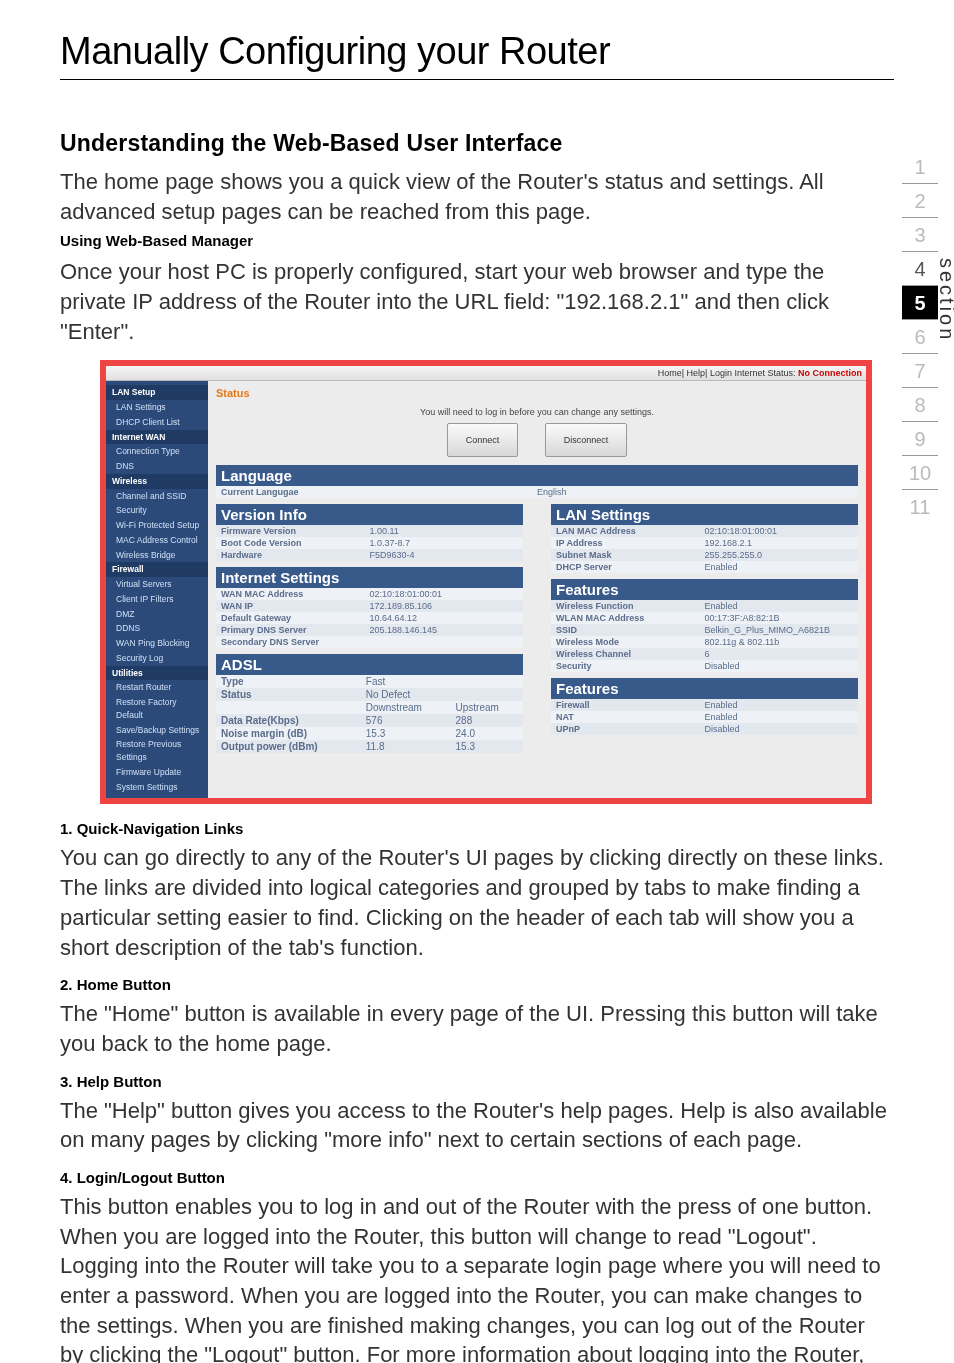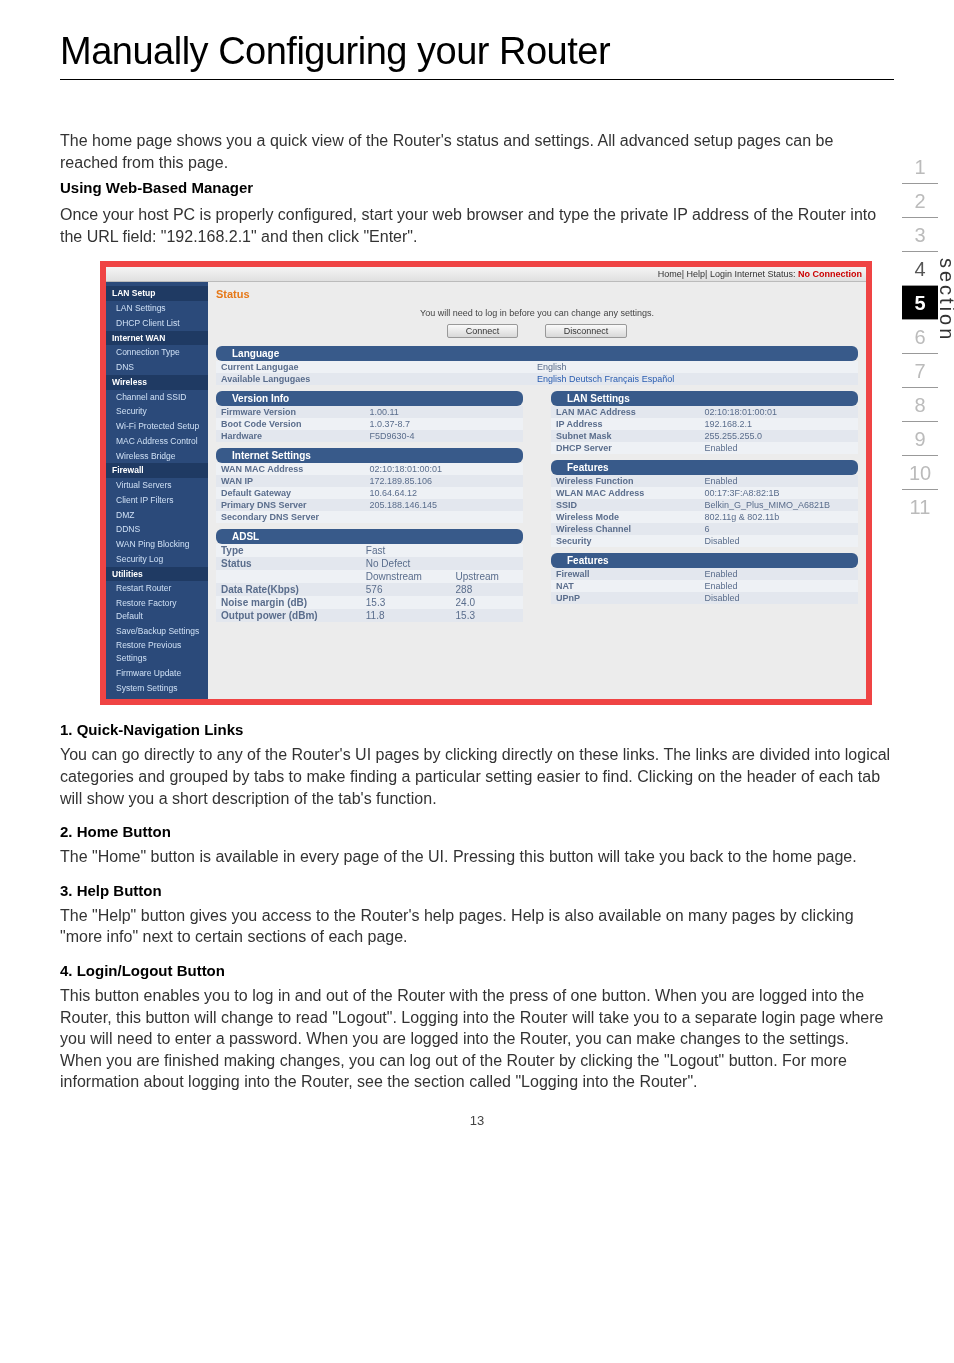--- a/index.html
+++ b/index.html
@@ -29,21 +29,21 @@
   }
   h2.sub-title {
     font-size: 23px;
     font-weight: bold;
     margin: 0 0 10px 0;
     font-family: "Arial Narrow", Arial, sans-serif;
     font-stretch: condensed;
     letter-spacing: 0.2px;
   }
   .body-text {
-    font-size: 16px;
+    font-size: 22px;
     line-height: 1.35;
     margin: 0 0 6px 0;
     color: #333;
   }
   .bold-head {
     font-weight: bold;
     font-size: 15px;
     margin: 0 0 8px 0;
     color: #000;
   }
@@ -122,27 +122,27 @@
     flex: 1;
     background: #ececec;
     padding: 6px 8px;
     color: #5a6d8c;
   }
   .status-title { color:#e67817; font-weight:bold; font-size:11px; margin-bottom:8px;}
   .hint { font-size:9px; color:#444; margin-bottom:6px; text-align:center;}
   .btnrow { text-align:center; margin-bottom:8px;}
   .mini-btn {
     display:inline-block; background:linear-gradient(#fafafa,#d8d8d8);
-    border:1px solid #999; padding:1px 18px; font-size:9px; color:#333; margin:0 12px;
+    border:1px solid #999; padding:11px 18px; font-size:9px; color:#333; margin:0 12px;
     border-radius:2px;
   }
   .cols { display:flex; gap:28px;}
   .col { flex:1;}
   .panel-h {
-    background:#385a8a; color:#fff; font-weight:bold; padding:2px 16px; font-size:10px;border-radius:6px;
+    background:#385a8a; color:#fff; font-weight:bold; padding:2px 5px; font-size:15px;
   }
   .panel-row { display:flex; padding:1px 5px; background:#e3e7ee;}
   .panel-row:nth-child(odd){background:#eef1f5;}
   .panel-row .k { flex:1; color:#5a6d8c; font-weight:bold;}
   .panel-row .v { flex:1; color:#5a6d8c;}
   .panel-row .lnk { color:#2a5db0; cursor:pointer;}
   .adsl-table { width:100%; border-collapse:collapse; font-size:10px; color:#5a6d8c;}
   .adsl-table td { padding:1px 5px; background:#eef1f5;}
   .adsl-table tr:nth-child(even) td { background:#e3e7ee;}
   .adsl-table td.k{font-weight:bold;}
@@ -170,20 +170,21 @@
     <div class="num active">5</div>
     <div class="num">6</div>
     <div class="num">7</div>
     <div class="num">8</div>
     <div class="num">9</div>
     <div class="num">10</div>
     <div class="num" style="border-bottom:none;">11</div>
   </div>
   <div class="section-label">section</div>
 
+  <h2 class="sub-title">Understanding the Web-Based User Interface</h2>
   <p class="body-text">The home page shows you a quick view of the Router's status and settings. All advanced setup pages can be reached from this page.</p>
   <p class="bold-head">Using Web-Based Manager</p>
   <p class="body-text">Once your host PC is properly configured, start your web browser and type the private IP address of the Router into the URL field: "192.168.2.1" and then click "Enter".</p>
 
   <div class="shot-wrap">
     <div class="shot-topbar">
       <span>Home| Help| Login   Internet Status:</span><span class="no-conn"> No Connection</span>
     </div>
     <div class="shot-body">
       <div class="shot-sidebar">
@@ -220,29 +221,20 @@
         <div class="btnrow">
           <span class="mini-btn">Connect</span>
           <span class="mini-btn">Disconnect</span>
         </div>
 
         <div class="panel-h">Language</div>
         <div class="panel-row">
             <span class="k">Current Langugae</span>
             <span class="v">English</span>
           </div>
-        <div class="panel-row">
-            <span class="k">Available Langugaes</span>
-          <span class="v">
-            <span class="lnk">English</span>
-            <span class="lnk">Deutsch</span>
-            <span class="lnk">Français</span>
-            <span class="lnk">Español</span>
-          </span>
-        </div>
 
         <div style="height:6px;"></div>
         <div class="cols">
           <div class="col">
             <div class="panel-h">Version Info</div>
             <div class="panel-row">
                 <span class="k">Firmware Version</span>
                 <span class="v">1.00.11</span>
               </div>
             <div class="panel-row">

